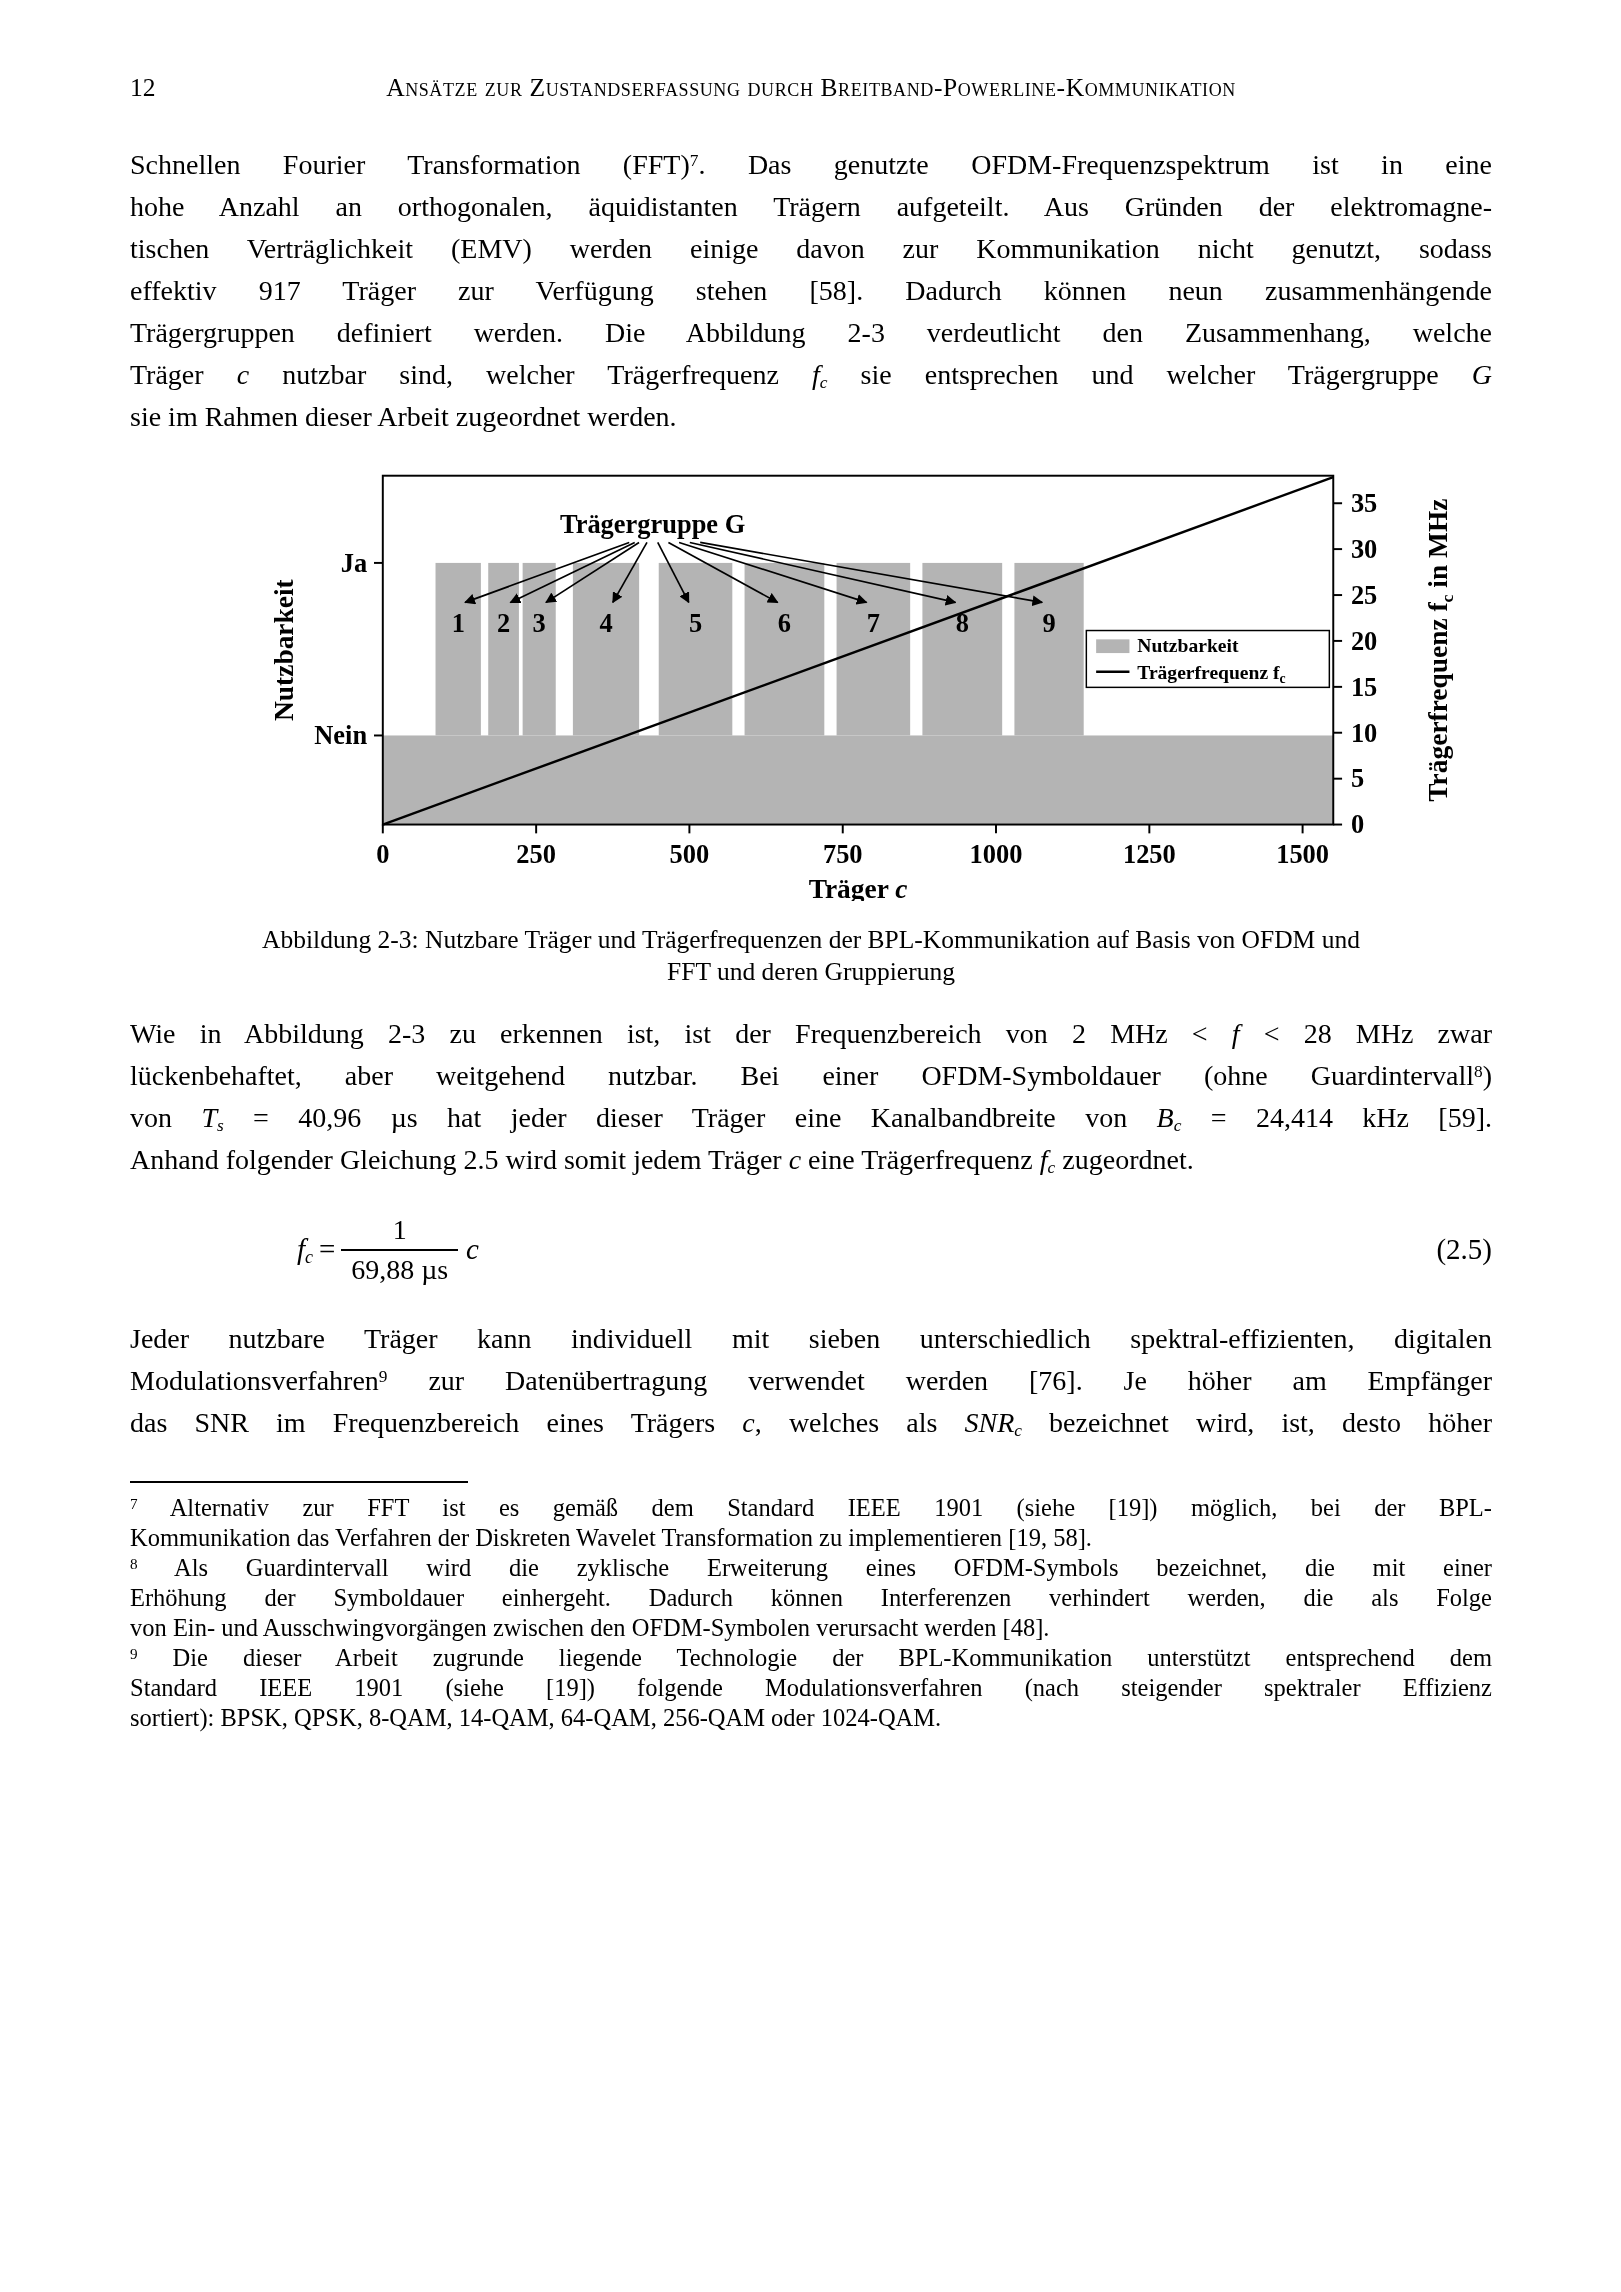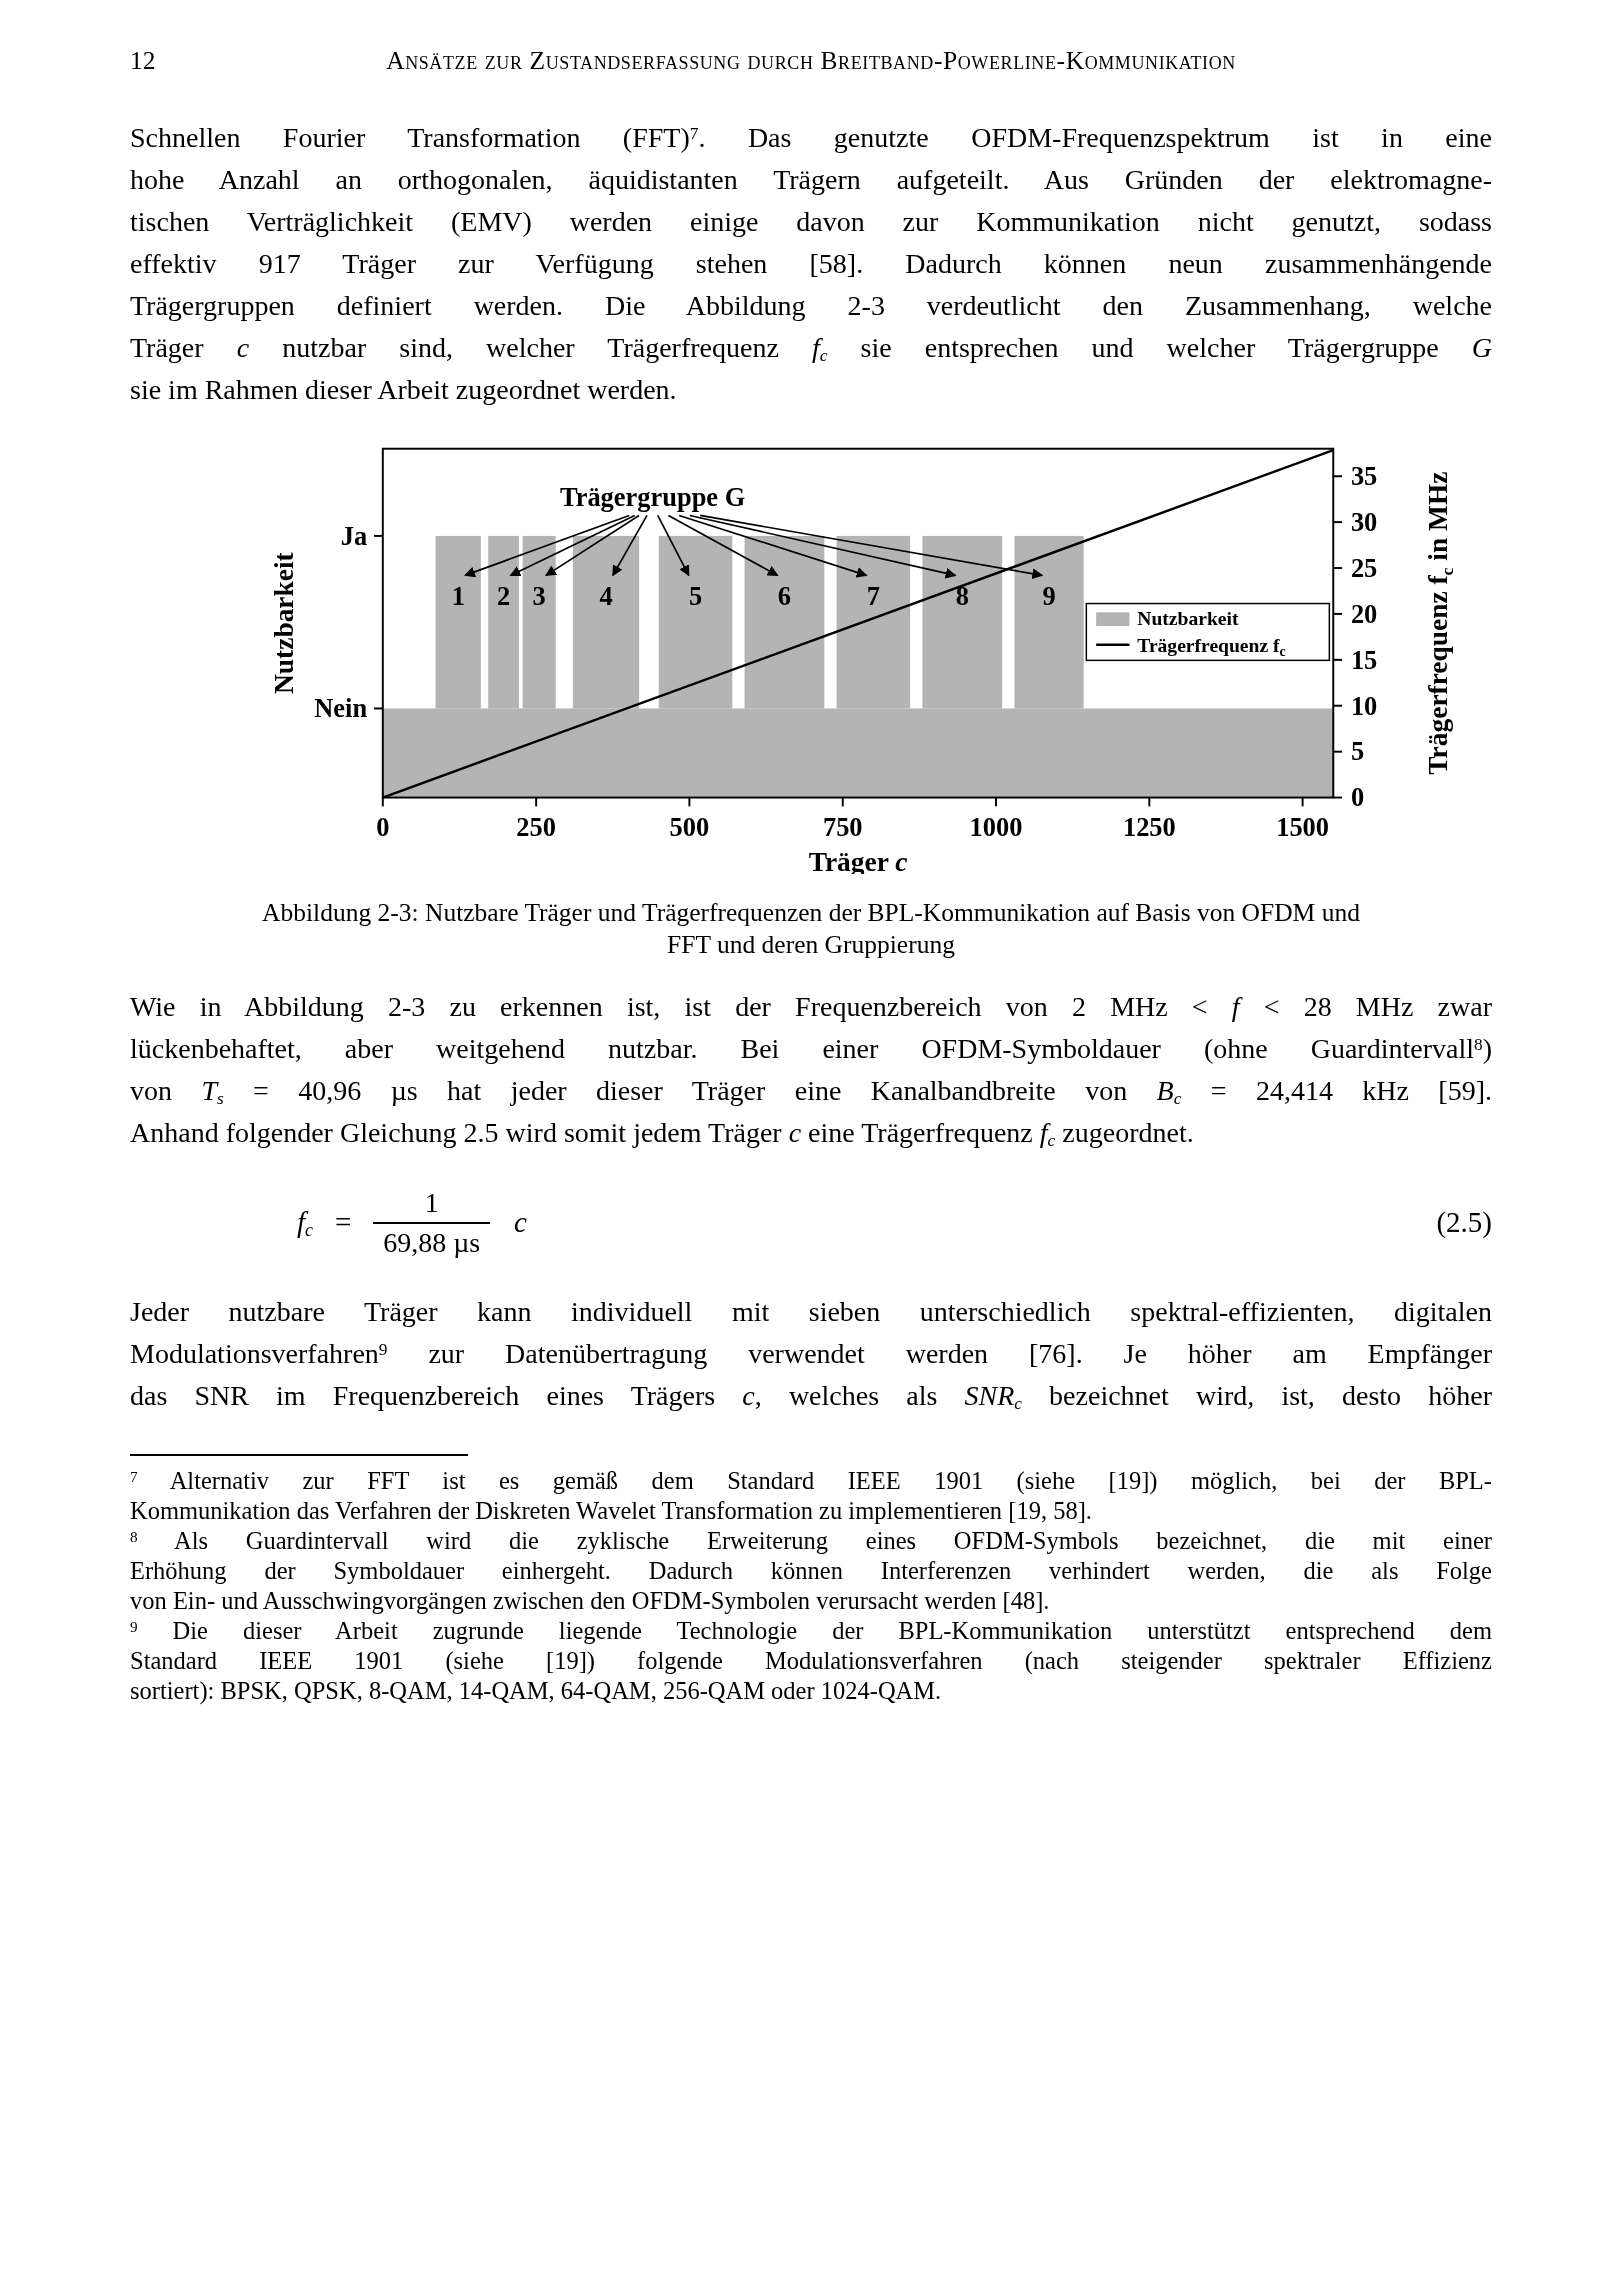--- a/index.html
+++ b/index.html
@@ -4,21 +4,21 @@
 <style>
   * { margin:0; padding:0; box-sizing:border-box; }
   html,body { background:#ffffff; }
   body {
     width:1621px; height:2293px; position:relative; overflow:hidden;
     font-family:"Liberation Serif","DejaVu Serif",serif; color:#000;
   }
   .content { position:absolute; left:130px; top:0; width:1362px; }
 
   
-  .running-head { position:relative; margin-top:46px; font-size:25.5px; }
+  .running-head { position:relative; margin-top:73px; font-size:25.5px; }
   .running-head .pn { position:absolute; left:0; top:0; }
   .running-head .rt { display:block; text-align:center; font-variant:small-caps; letter-spacing:0.6px; }
 
   
   .para { font-size:28px; line-height:42px; }
   .p1 { margin-top:41px; }
   .p2 { margin-top:25.5px; }
   .p3 { margin-top:21.6px; }
   .tline { text-align:justify; text-align-last:justify; }
   .tline.tlast { text-align-last:left; }
@@ -26,21 +26,21 @@
   sup { font-size:0.62em; line-height:0; position:relative; top:-0.45em; vertical-align:baseline; }
   sub.msub { font-size:0.62em; line-height:0; font-style:italic; position:relative; top:0.22em; vertical-align:baseline; }
 
   
   .fig { display:block; margin-top:21.6px; }
   .chart-mount { width:1362px; height:441px; }
   .fig-caption { margin-top:23px; text-align:center; font-size:25.5px; line-height:32px; }
 
   
   .equation { display:flex; align-items:center; font-size:29px; margin:21.6px 0 0 0; min-height:94px; }
-  .eq-math { margin-left:167px; display:inline-flex; align-items:center; gap:22px; font-style:italic; }
+  .eq-math { margin-left:167px; display:inline-flex; align-items:center; gap:6px; font-style:italic; }
   .eq-eq { font-style:normal; }
   .frac { display:inline-flex; flex-direction:column; align-items:center; font-style:normal; font-size:28px; }
   .frac .num { padding:0 9.8px 2.9px; }
   .frac .den { border-top:2.5px solid #000; padding:2.9px 9.8px 0; }
   .eq-var { margin-left:2px; }
   .eq-label { margin-left:auto; font-style:normal; }
 
   
   .fn-rule { width:338px; border-top:2px solid #000; margin-top:37px; }
   .footnotes { margin-top:9.8px; font-size:24.5px; line-height:30px; }

